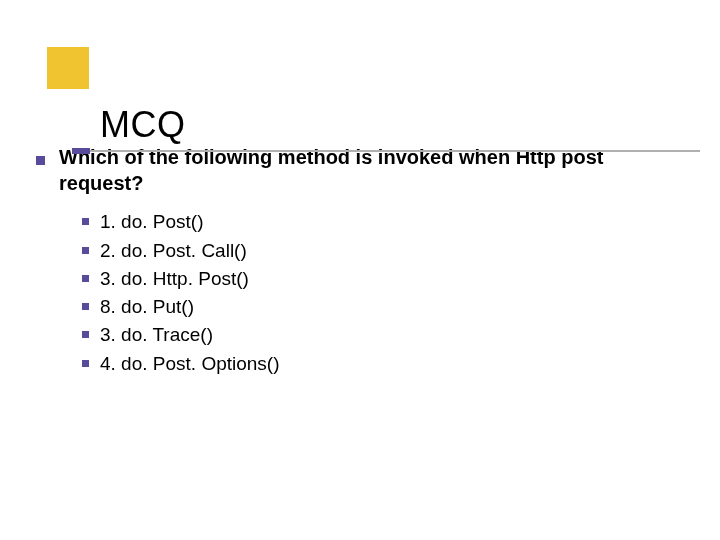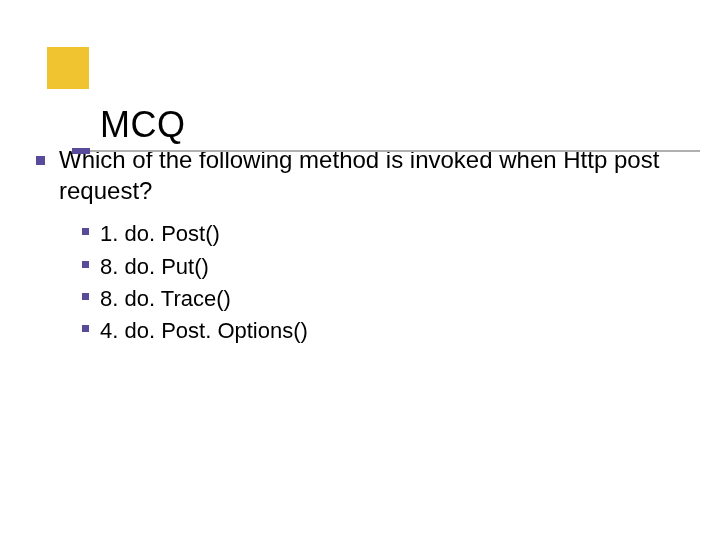--- a/index.html
+++ b/index.html
@@ -84,34 +84,35 @@
   }
   .bullet-sm {
     width: 7px;
     height: 7px;
     background: #5a4a9c;
     flex: 0 0 auto;
     margin-top: 8px;
     margin-right: 11px;
   }
   .q-text {
-    font-size: 24px;
+    font-size: 20px;
     line-height: 1.28;
+    font-weight: bold;
   }
   .options {
     margin-left: 46px;
     margin-top: 4px;
   }
   .opt-row {
     display: flex;
     align-items: flex-start;
     margin-bottom: 4px;
   }
   .opt-text {
-    font-size: 22px;
+    font-size: 19px;
     line-height: 1.28;
   }
 </style>
 </head>
 <body>
 
 <div class="slide">
 
   <div class="accent-block"></div>
 
@@ -129,25 +130,33 @@
       <div class="q-text">Which of the following method is invoked when Http post request?</div>
     </div>
 
     <div class="options">
       <div class="opt-row">
         <div class="bullet-sm"></div>
         <div class="opt-text">1. do. Post()</div>
       </div>
       <div class="opt-row">
         <div class="bullet-sm"></div>
+        <div class="opt-text">2. do. Post. Call()</div>
+      </div>
+      <div class="opt-row">
+        <div class="bullet-sm"></div>
+        <div class="opt-text">3. do. Http. Post()</div>
+      </div>
+      <div class="opt-row">
+        <div class="bullet-sm"></div>
         <div class="opt-text">8. do. Put()</div>
       </div>
       <div class="opt-row">
         <div class="bullet-sm"></div>
-        <div class="opt-text">8. do. Trace()</div>
+        <div class="opt-text">3. do. Trace()</div>
       </div>
       <div class="opt-row">
         <div class="bullet-sm"></div>
         <div class="opt-text">4. do. Post. Options()</div>
       </div>
     </div>
   </div>
 
 </div>
 

